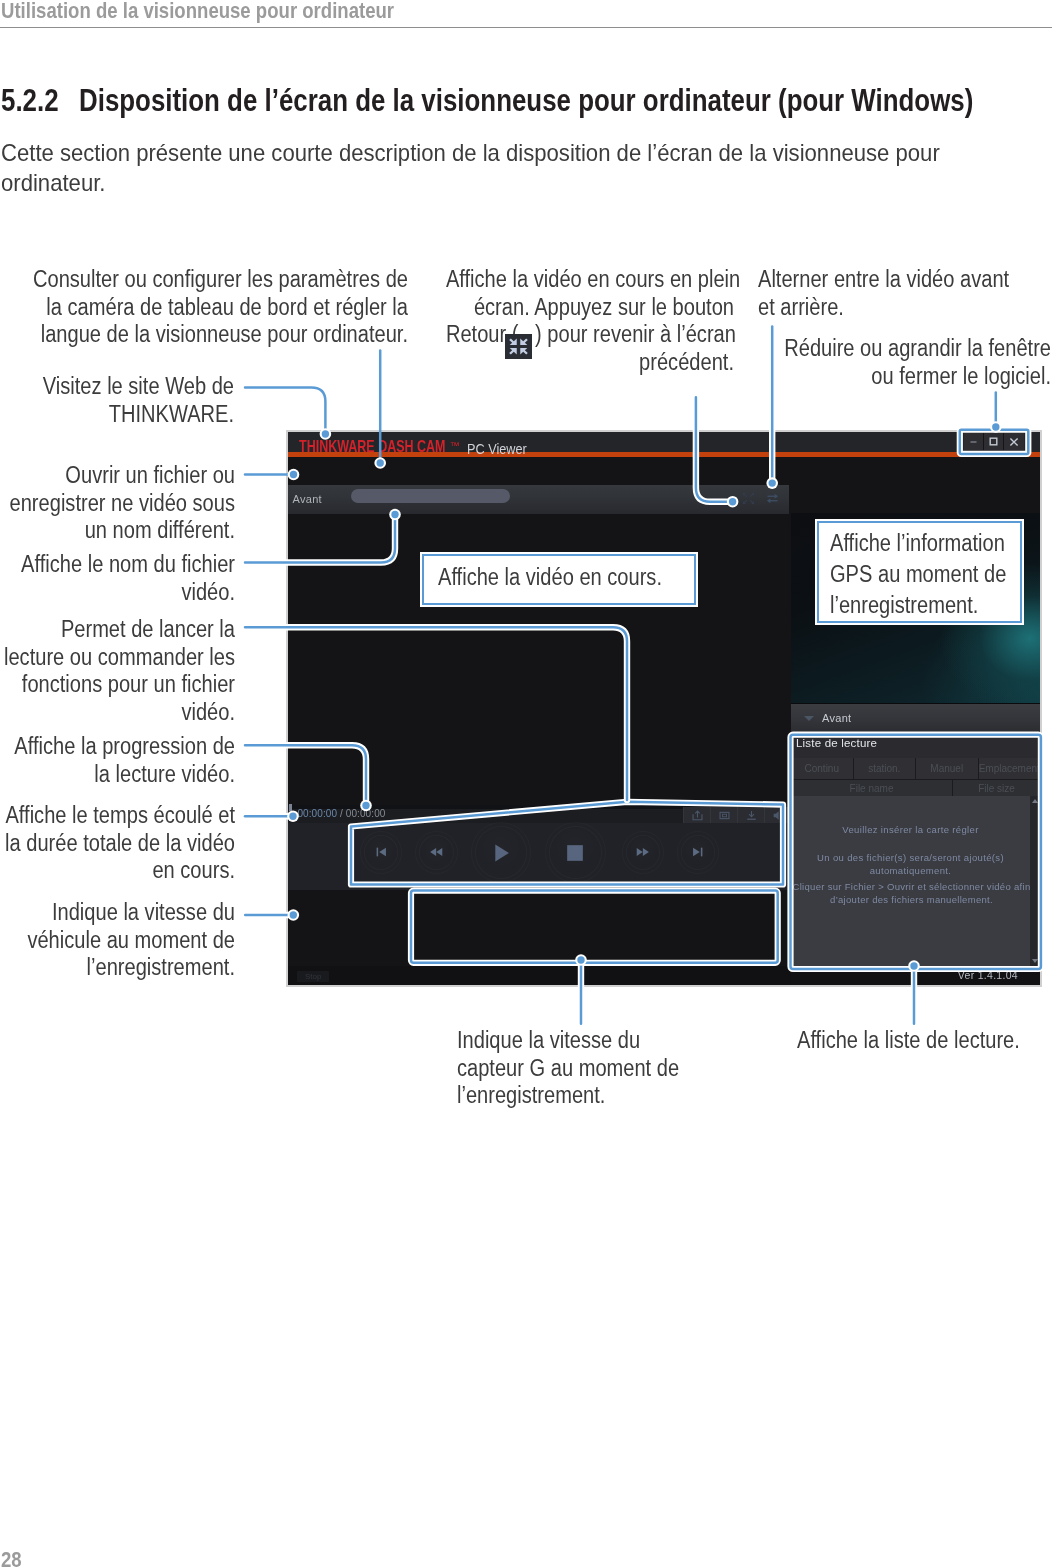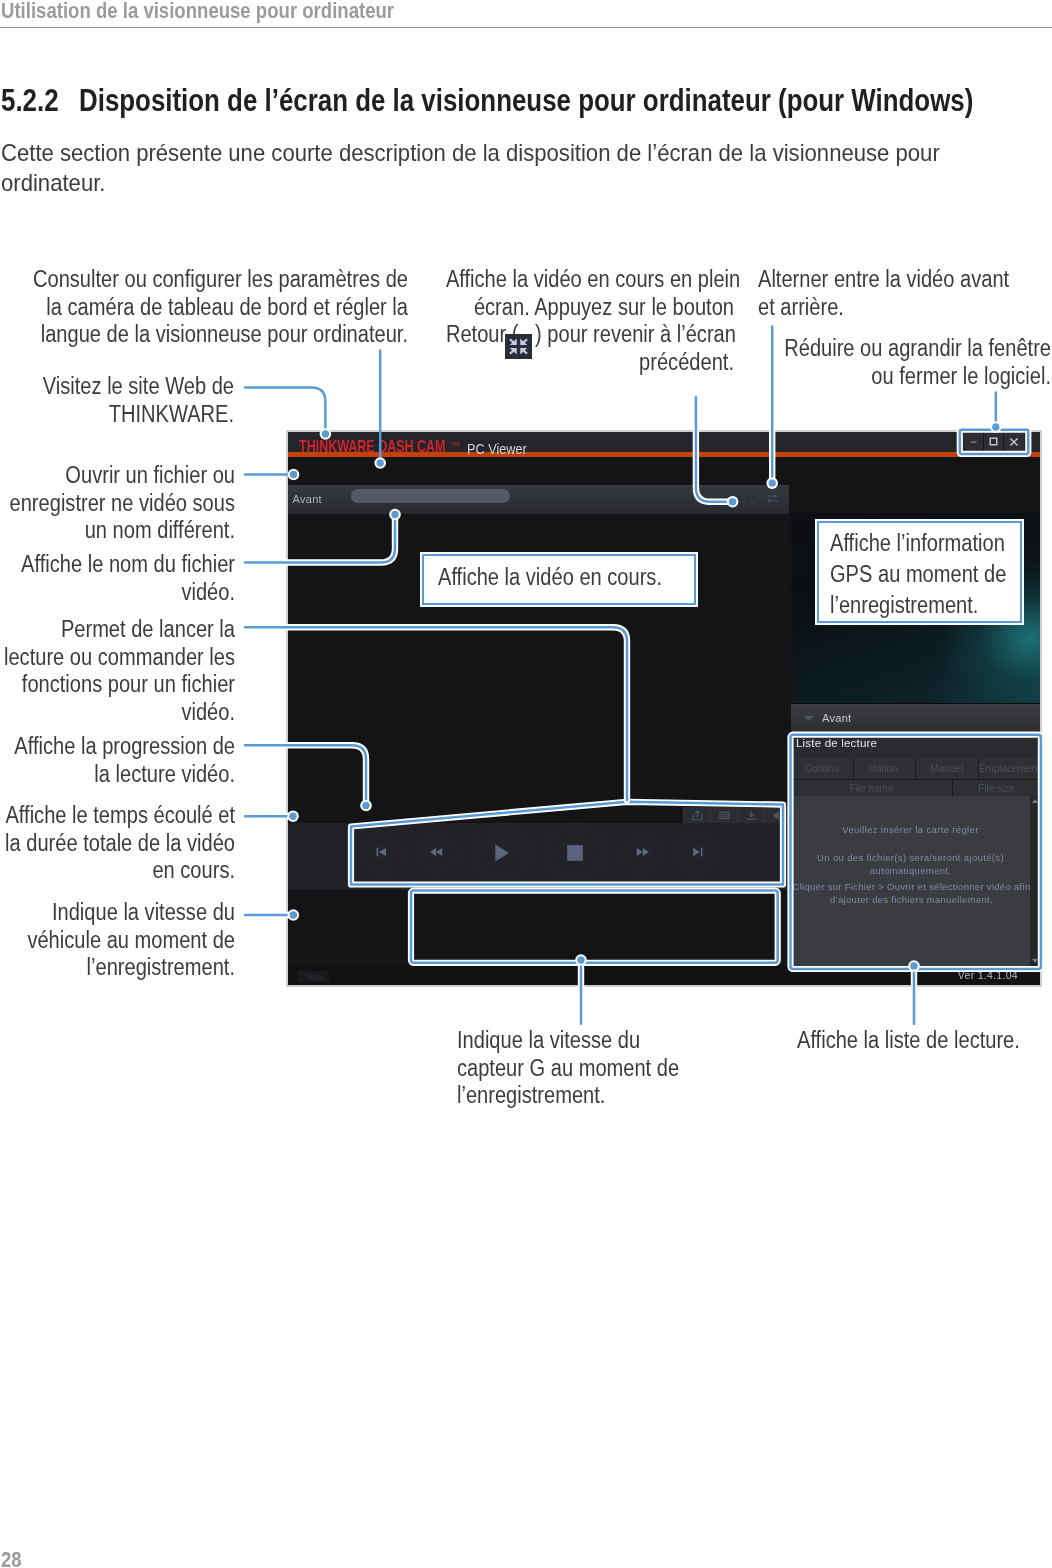--- a/index.html
+++ b/index.html
@@ -380,20 +380,26 @@
           </g>
           <g fill="#3d4d63">
             <path d="M14 5.6 L10.2 3 L10.2 8.2 Z"></path>
             <path d="M2 10.4 L5.8 7.8 L5.8 13 Z"></path>
           </g>
         </svg>
       </div>
     </div>
   </div>
 
+  <div class="progwrap">
+    <div class="progbar">
+          <div class="proghandle"></div>
+        </div>
+    <div class="timetext"><span>00:00:00</span><span class="tot"> / 00:00:00</span></div>
+  </div>
 
     <div class="ctrlbar">
     <div class="minibtns">
       <div>
             <svg width="13" height="13" viewBox="0 0 14 14">
               <path d="M2.2 5.6 V11.6 H11.8 V5.6" fill="none" stroke="#4a5669" stroke-width="1.2"></path>
               <path d="M7 9.2 V2.6" stroke="#4a5669" stroke-width="1.2"></path>
               <path d="M4.6 4.8 L7 2.2 L9.4 4.8" fill="none" stroke="#4a5669" stroke-width="1.2"></path>
             </svg>
           </div>

